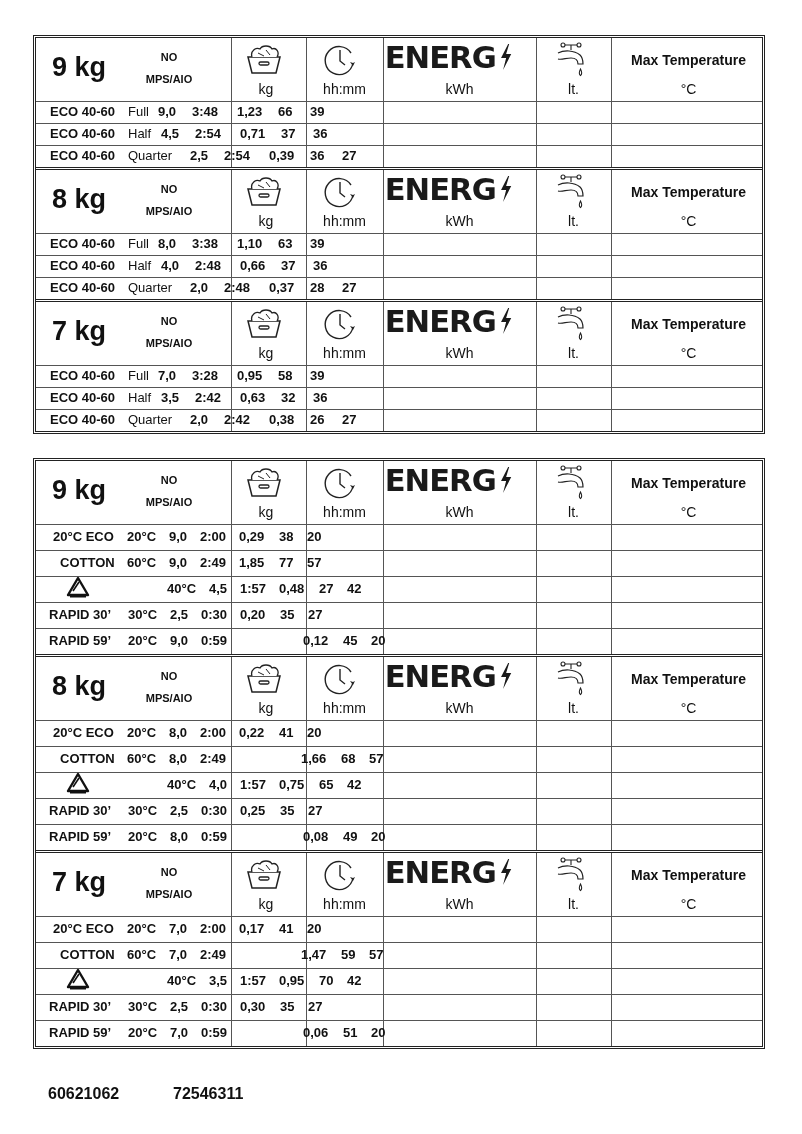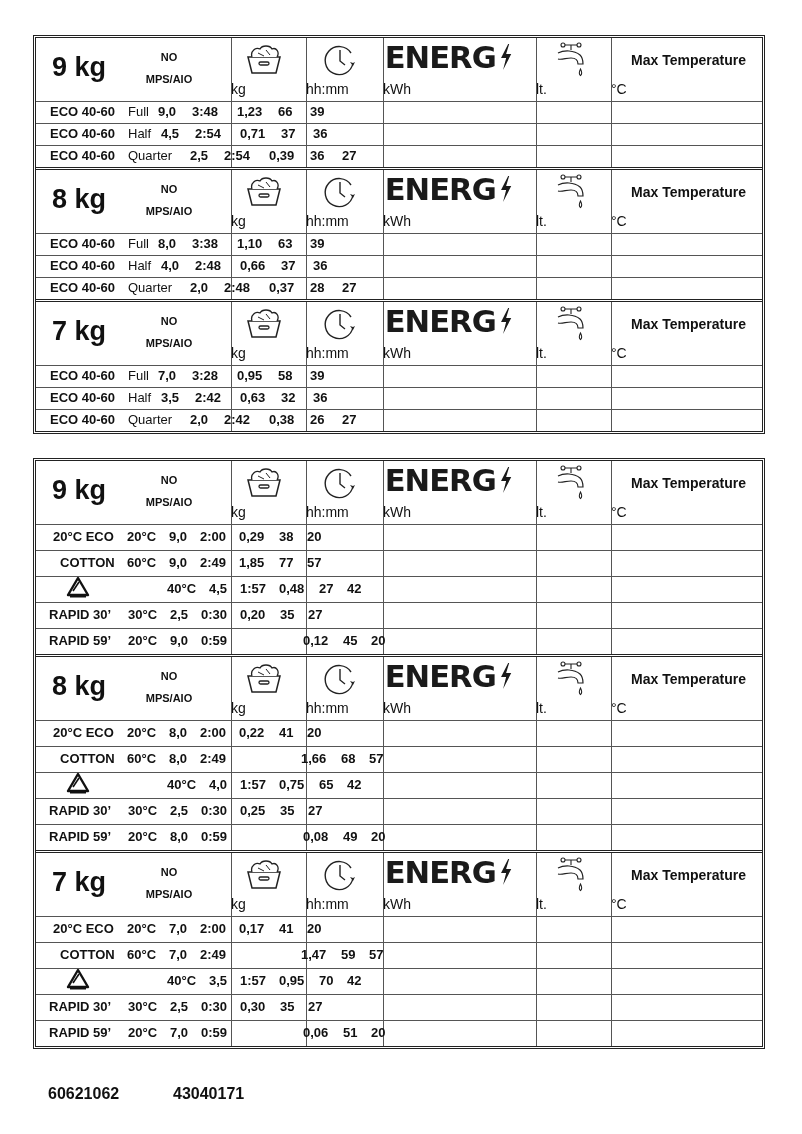--- a/index.html
+++ b/index.html
@@ -5,21 +5,21 @@
   html,body{margin:0;padding:0;background:#fff;}
   body{width:802px;height:1134px;position:relative;font-family:"Liberation Sans","DejaVu Sans",sans-serif;color:#111;overflow:hidden;}
   .group{position:absolute;left:33px;width:732px;border:3px double #222;box-sizing:border-box;}
   .block{position:relative;width:100%;border-bottom:3px double #222;box-sizing:border-box;}
   .block:last-child{border-bottom:none;}
   .vline{position:absolute;top:0;bottom:0;width:0;border-left:1px solid #555;}
   .hline{position:absolute;left:0;right:0;height:0;border-top:1px solid #555;}
   .cap{position:absolute;left:16px;top:14px;font-weight:bold;font-size:27px;letter-spacing:0;}
   .nomps{position:absolute;left:88px;width:90px;text-align:center;font-weight:bold;font-size:11px;line-height:22px;top:8px;}
   .hdr-icon{position:absolute;}
-  .unit{position:absolute;font-size:14px;}
+  .unit{position:absolute;font-size:14px;text-align:center;}
   .energ{position:absolute;left:350px;top:2px;font-family:"DejaVu Sans",sans-serif;font-weight:bold;font-size:30px;letter-spacing:-1px;color:#1a1a1a;transform:scaleX(1.02);}
   .maxt{position:absolute;left:575px;width:155px;text-align:center;font-weight:bold;font-size:14px;}
   .rowtxt{position:absolute;left:0;white-space:pre;font-size:13px;line-height:22px;}
   .footer{position:absolute;top:1085px;font-weight:bold;font-size:16px;}
 </style>
 </head>
 <body>
 
 <div class="group" style="top:35px;" id="g1">
     <div class="block" style="height: 132px;">
@@ -333,13 +333,13 @@
           <path d="M12 3 L22 20 L2 20 Z" fill="none" stroke="#111" stroke-width="2.4" stroke-linejoin="round"></path>
           <path d="M4 21 L20 21" stroke="#111" stroke-width="3"></path>
           <path d="M13 7 L7 16" stroke="#111" stroke-width="1.6"></path>
         </svg><span style="position: absolute; left: 131px; font-weight: bold;">40°C</span><span style="position: absolute; left: 173px; font-weight: bold;">3,5</span><span style="position: absolute; left: 204px; font-weight: bold;">1:57</span><span style="position: absolute; left: 243px; font-weight: bold;">0,95</span><span style="position: absolute; left: 283px; font-weight: bold;">70</span><span style="position: absolute; left: 311px; font-weight: bold;">42</span></div>
       <div class="rowtxt" style="top: 143px;"><span style="position: absolute; left: 13px; font-weight: bold;">RAPID 30’</span><span style="position: absolute; left: 92px; font-weight: bold;">30°C</span><span style="position: absolute; left: 134px; font-weight: bold;">2,5</span><span style="position: absolute; left: 165px; font-weight: bold;">0:30</span><span style="position: absolute; left: 204px; font-weight: bold;">0,30</span><span style="position: absolute; left: 244px; font-weight: bold;">35</span><span style="position: absolute; left: 272px; font-weight: bold;">27</span></div>
       <div class="rowtxt" style="top: 169px;"><span style="position: absolute; left: 13px; font-weight: bold;">RAPID 59’</span><span style="position: absolute; left: 92px; font-weight: bold;">20°C</span><span style="position: absolute; left: 134px; font-weight: bold;">7,0</span><span style="position: absolute; left: 165px; font-weight: bold;">0:59</span><span style="position: absolute; left: 267px; font-weight: bold;">0,06</span><span style="position: absolute; left: 307px; font-weight: bold;">51</span><span style="position: absolute; left: 335px; font-weight: bold;">20</span></div>
     </div>
   </div>
 
 <div class="footer" style="left:48px;">60621062</div>
-<div class="footer" style="left:173px;">43040171</div>
+<div class="footer" style="left:173px;">72546311</div>
 
 </body></html>

